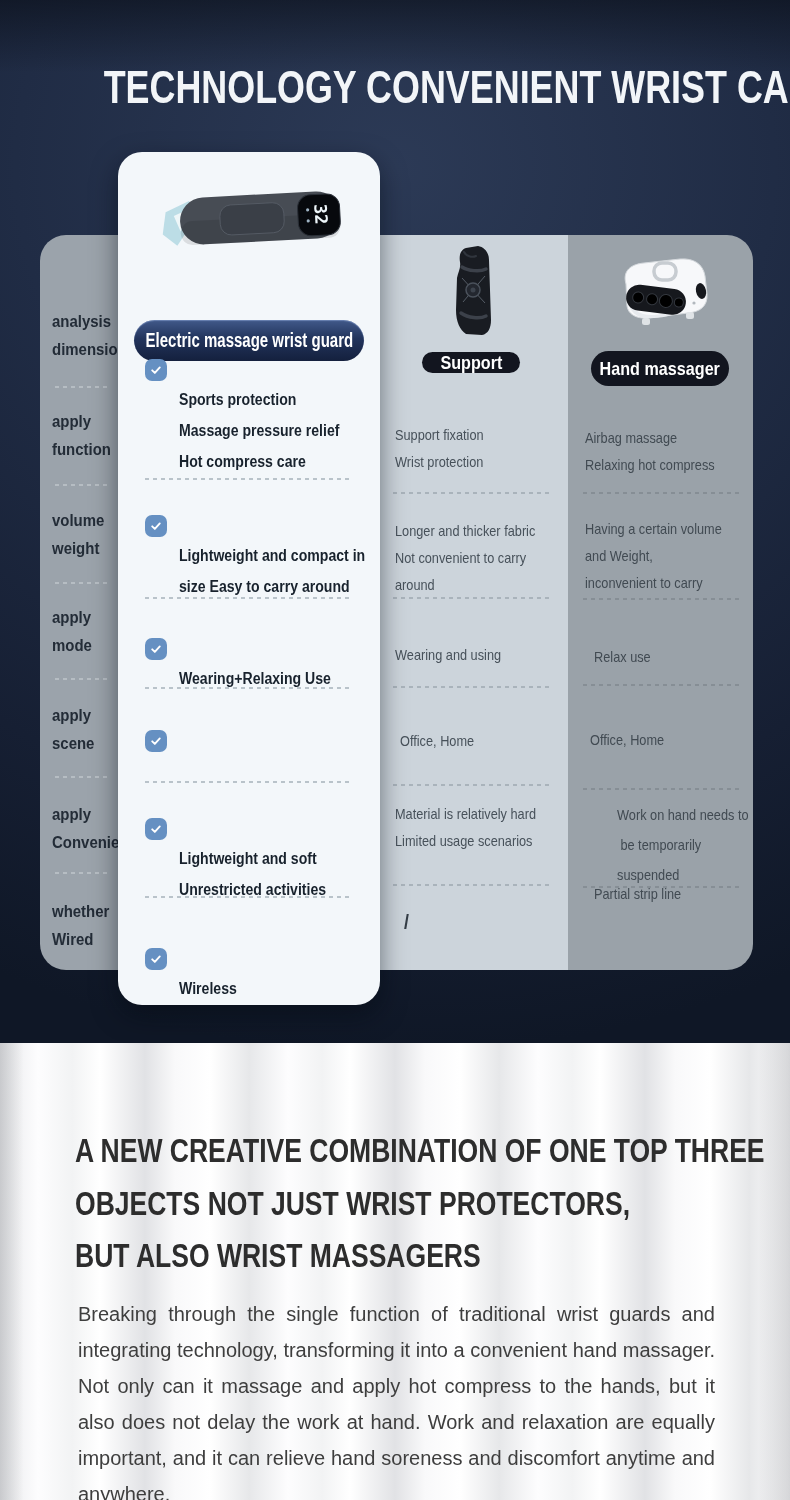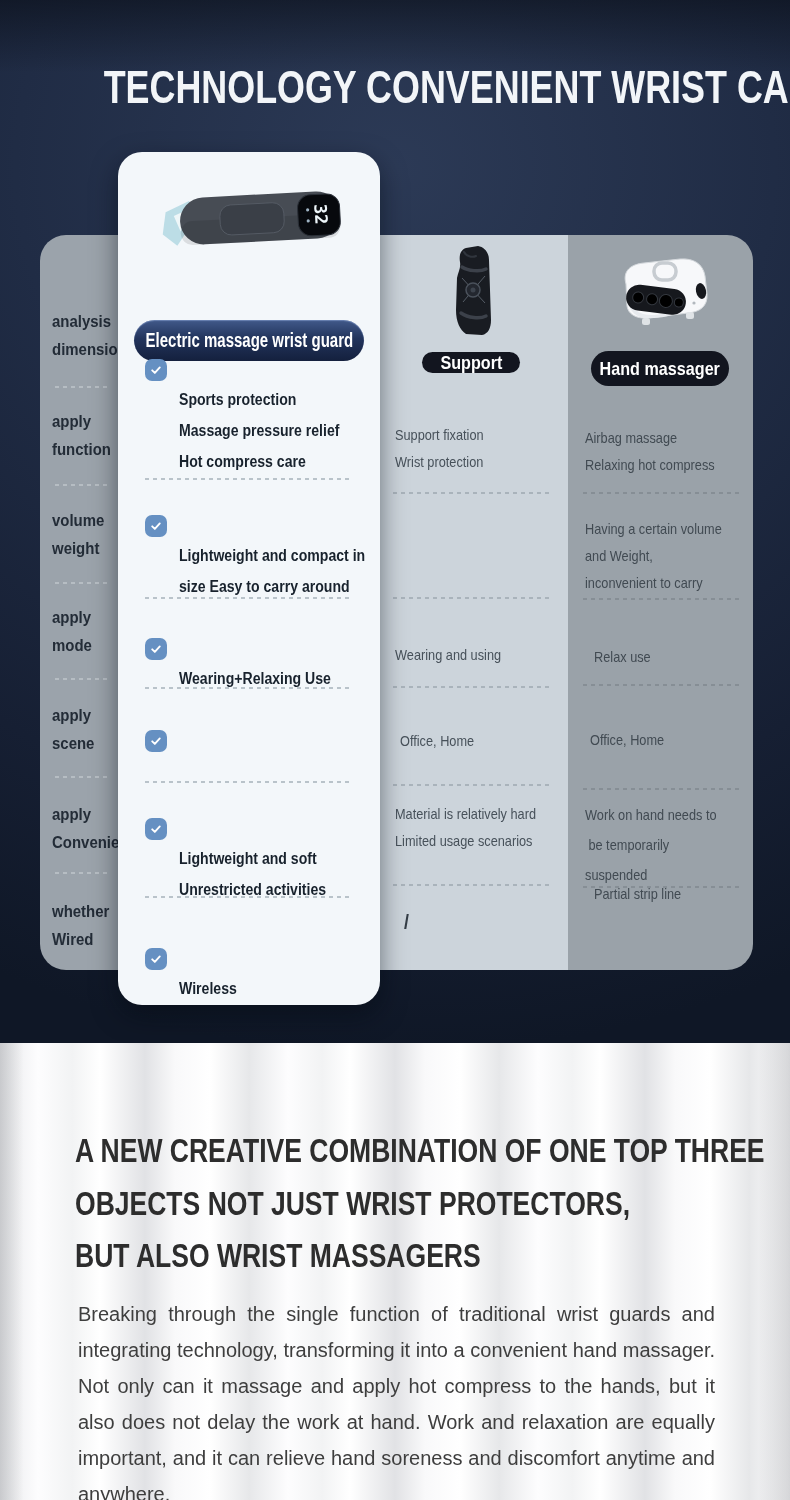--- a/index.html
+++ b/index.html
@@ -67,21 +67,21 @@
   
   .col-badge{
     position:absolute;z-index:1;border-radius:18px;background:var(--badge-black,#12151f);
     display:flex;align-items:center;justify-content:center;
   }
   .col-badge span{font-size:19px;font-weight:bold;color:#fff;white-space:nowrap;
     display:inline-block;transform:scaleX(.85);}
   .col-text{position:absolute;z-index:1;font-size:15px;color:#47515a;line-height:27px;}
   .col-text .cond{display:block;transform:scaleX(.85);}
   .col-text.c3{color:#414a52;}
-  .col-text.tall{line-height:30px;}
+  .col-text.tall{line-height:30px;margin-left:32px;}
   .slash{font-size:21px;font-weight:bold;color:#343d46;}
   .col-product{position:absolute;z-index:1;}
   
   .light-section{
     position:absolute;left:0;top:1043px;width:790px;height:457px;
     background-color:#f2f2f3;
     background-image:
       linear-gradient(90deg, rgba(110,112,118,.25) 0%, rgba(255,255,255,0) 3%, rgba(255,255,255,0) 96%, rgba(110,112,118,.28) 100%),
       repeating-linear-gradient(90deg,
         #e7e8ea 0px,#fdfdfe 38px,#f2f3f4 72px,#ffffff 100px,
@@ -156,20 +156,25 @@
       </svg>
     </div>
     <div class="col-badge" style="left:422px;top:352px;width:98px;height:21px">
       <span>Support</span>
     </div>
     <div class="col-text" style="left:395px;top:421px">
       <span class="cond">Support fixation</span>
         <span class="cond">Wrist protection</span>
     </div>
     <div class="dash dash-support" style="top:492px"></div>
+    <div class="col-text" style="left:395px;top:517px">
+      <span class="cond">Longer and thicker fabric</span>
+        <span class="cond">Not convenient to carry</span>
+        <span class="cond">around</span>
+    </div>
     <div class="dash dash-support" style="top:597px"></div>
     <div class="col-text" style="left:395px;top:641px">
       <span class="cond">Wearing and using</span>
     </div>
     <div class="dash dash-support" style="top:686px"></div>
     <div class="col-text" style="left:400px;top:727px">
       <span class="cond">Office, Home</span>
     </div>
     <div class="dash dash-support" style="top:784px"></div>
     <div class="col-text" style="left:395px;top:800px">

